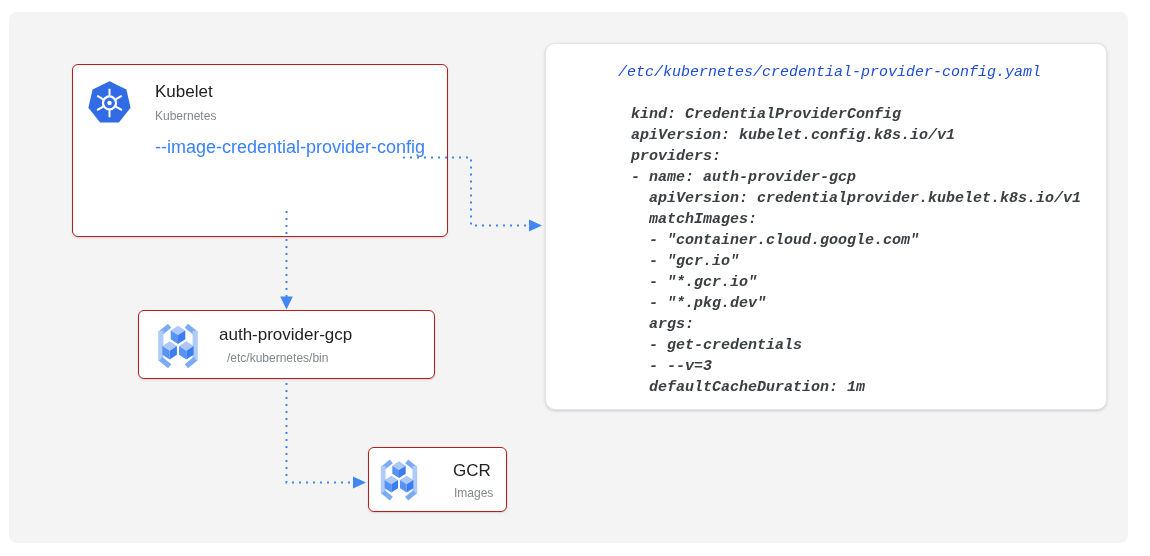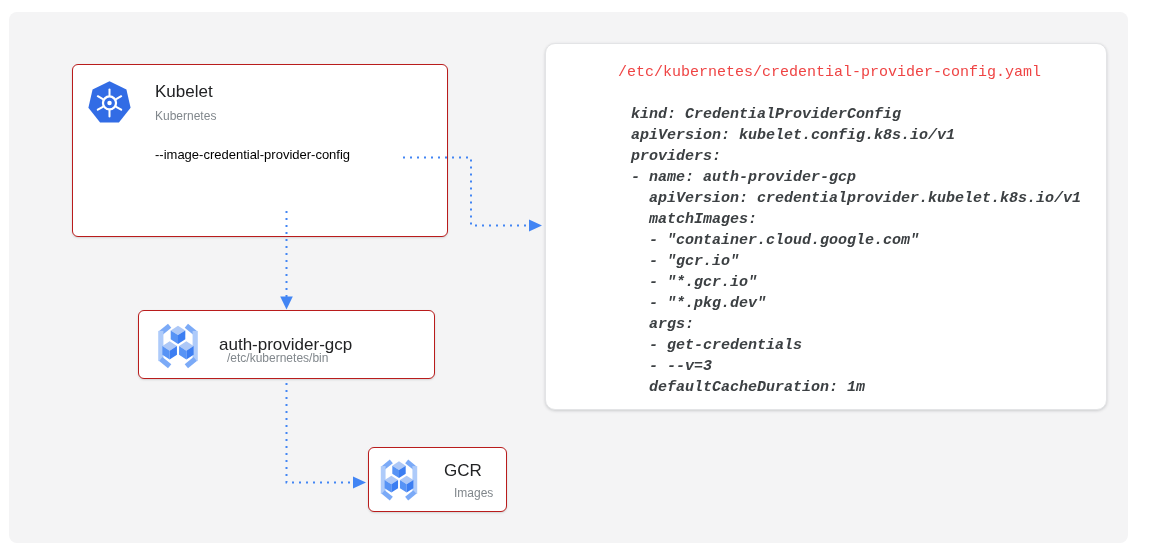--- a/index.html
+++ b/index.html
@@ -13,30 +13,30 @@
   .node-auth{left:138px;top:310px;width:297px;height:69px;}
   .node-gcr{left:368px;top:447px;width:139px;height:65px;}
   .node .icon{position:absolute;display:block;}
   .k8s-icon{left:14px;top:15px;width:45px;height:45px;}
   .auth-icon{left:14px;top:10px;width:50px;height:50px;}
   .gcr-icon{left:7px;top:9px;width:46px;height:46px;}
   .node-title{position:absolute;font-size:17px;color:#212224;line-height:22px;white-space:nowrap;}
   .node-sub{position:absolute;font-size:12px;color:#81878c;line-height:20px;white-space:nowrap;}
   .node-kubelet .node-title{left:82px;top:16px;}
   .node-kubelet .node-sub{left:82px;top:41px;}
-  .node-auth .node-title{left:80px;top:13px;margin-top:10px;}
+  .node-auth .node-title{left:80px;top:13px;}
   .node-auth .node-sub{left:88px;top:37px;}
-  .node-gcr .node-title{left:75px;top:12px;}
+  .node-gcr .node-title{left:84px;top:12px;}
   .node-gcr .node-sub{left:85px;top:35px;}
-  .flags{position:absolute;left:82px;top:77px;font-size:13px;color:#000000;line-height:25.5px;white-space:nowrap;}
+  .flags{position:absolute;left:82px;top:70px;font-size:18px;color:#3b82f6;line-height:25.5px;white-space:nowrap;}
   .code-card{position:absolute;left:545px;top:43px;width:562px;height:367px;background:#ffffff;
              border:1px solid #e3e4e6;border-radius:10px;box-shadow:0 1px 3px rgba(60,64,67,.22);
              box-sizing:border-box;padding:18px 0 0 72px;z-index:2;}
-  .code-path{font-family:"Liberation Mono",monospace;font-size:15px;
-             line-height:21px;color:#ef4444;white-space:pre;margin:0 0 21px 0;}
+  .code-path{font-family:"Liberation Mono",monospace;font-style:italic;font-size:15px;
+             line-height:21px;color:#1d4ed8;white-space:pre;margin:0 0 21px 0;}
   .code-body{font-family:"Liberation Mono",monospace;font-style:italic;font-weight:bold;
              font-size:15px;line-height:21px;color:#3c4043;white-space:pre;margin:13px;}
   .connectors{position:absolute;left:0;top:0;width:1150px;height:556px;z-index:10;pointer-events:none;}
   .defs-svg{position:absolute;width:0;height:0;}
   .icon-svg{width:100%;height:100%;display:block;}
 </style>
 </head>
 <body>
 
 <div class="stage">

